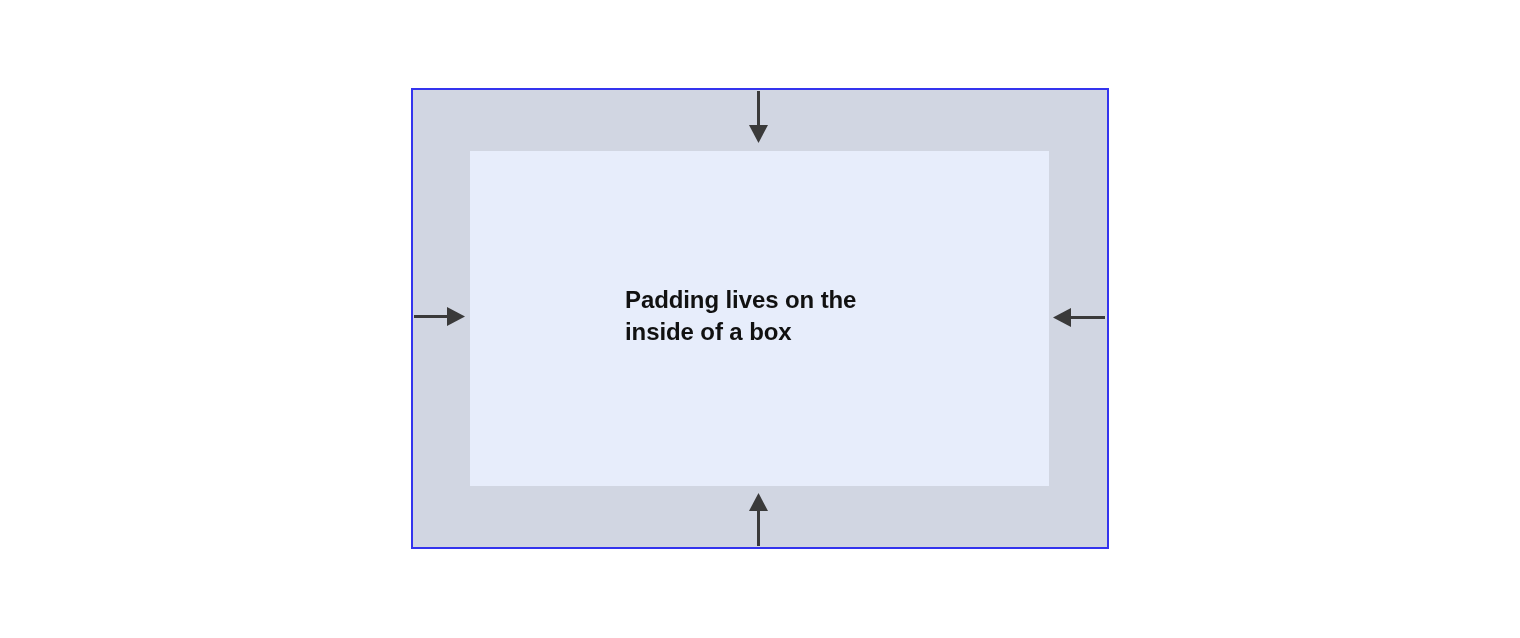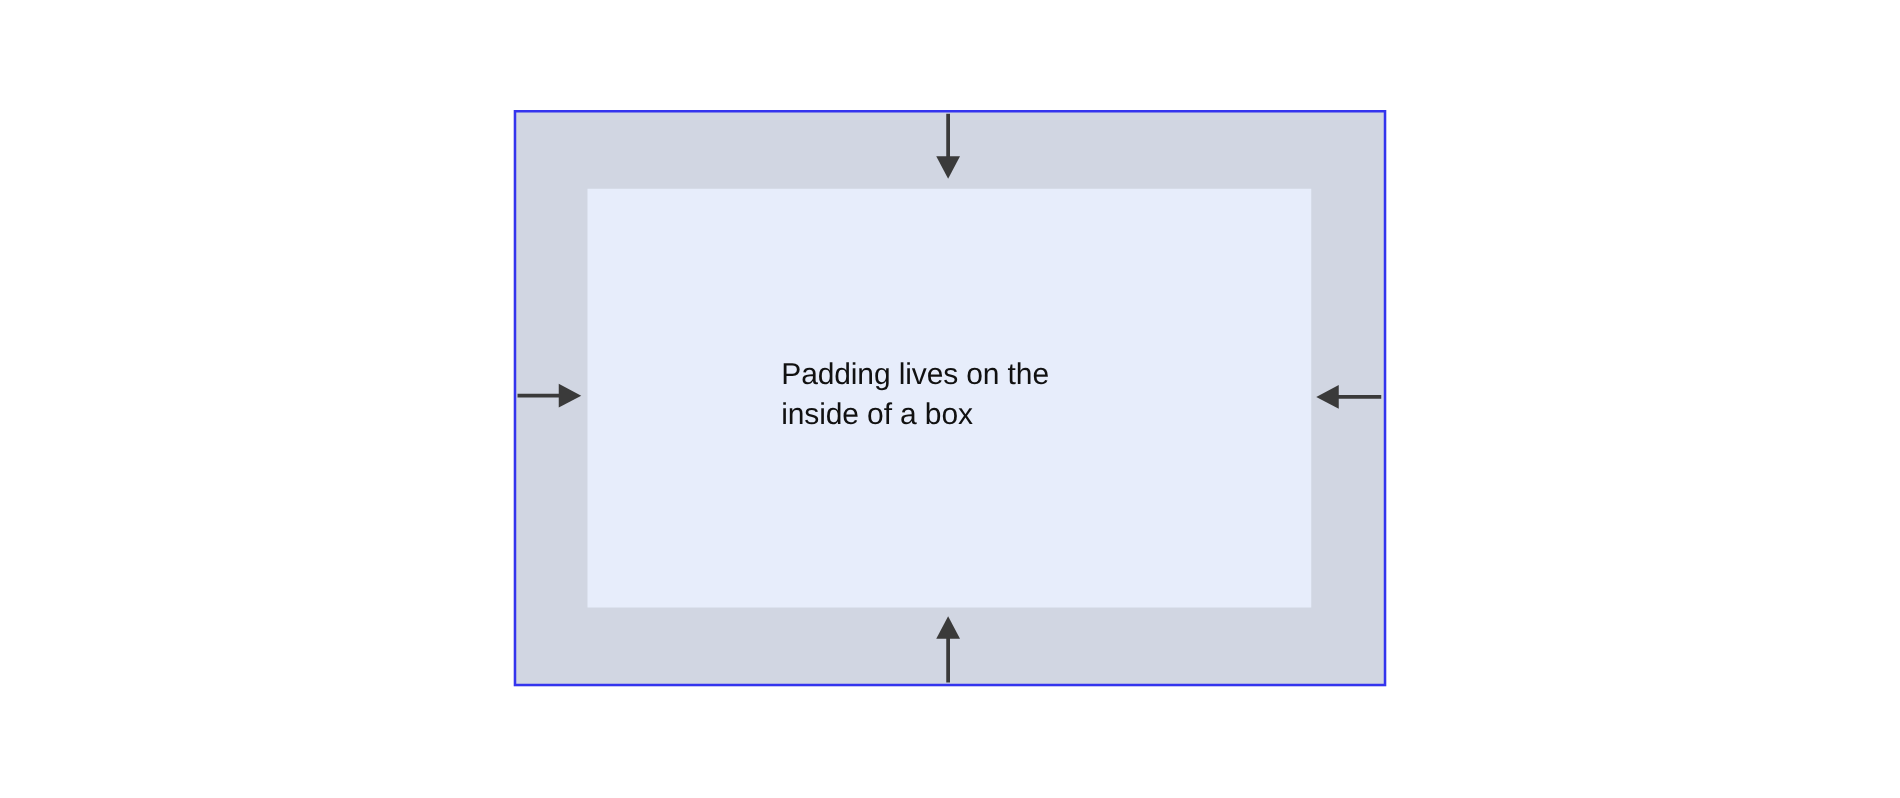--- a/index.html
+++ b/index.html
@@ -44,21 +44,21 @@
     background: #e7edfb;
   }
 
   .content-text {
     position: absolute;
     left: 625px;
     top: 284px;
     width: 300px;
     font-size: 24px;
     line-height: 32px;
-    font-weight: normal;
+    font-weight: bold;
     color: #111111;
     letter-spacing: -0.1px;
     white-space: pre-line;
   }
 
   
   .arrow-layer {
     position: absolute;
     left: 0;
     top: 0;

